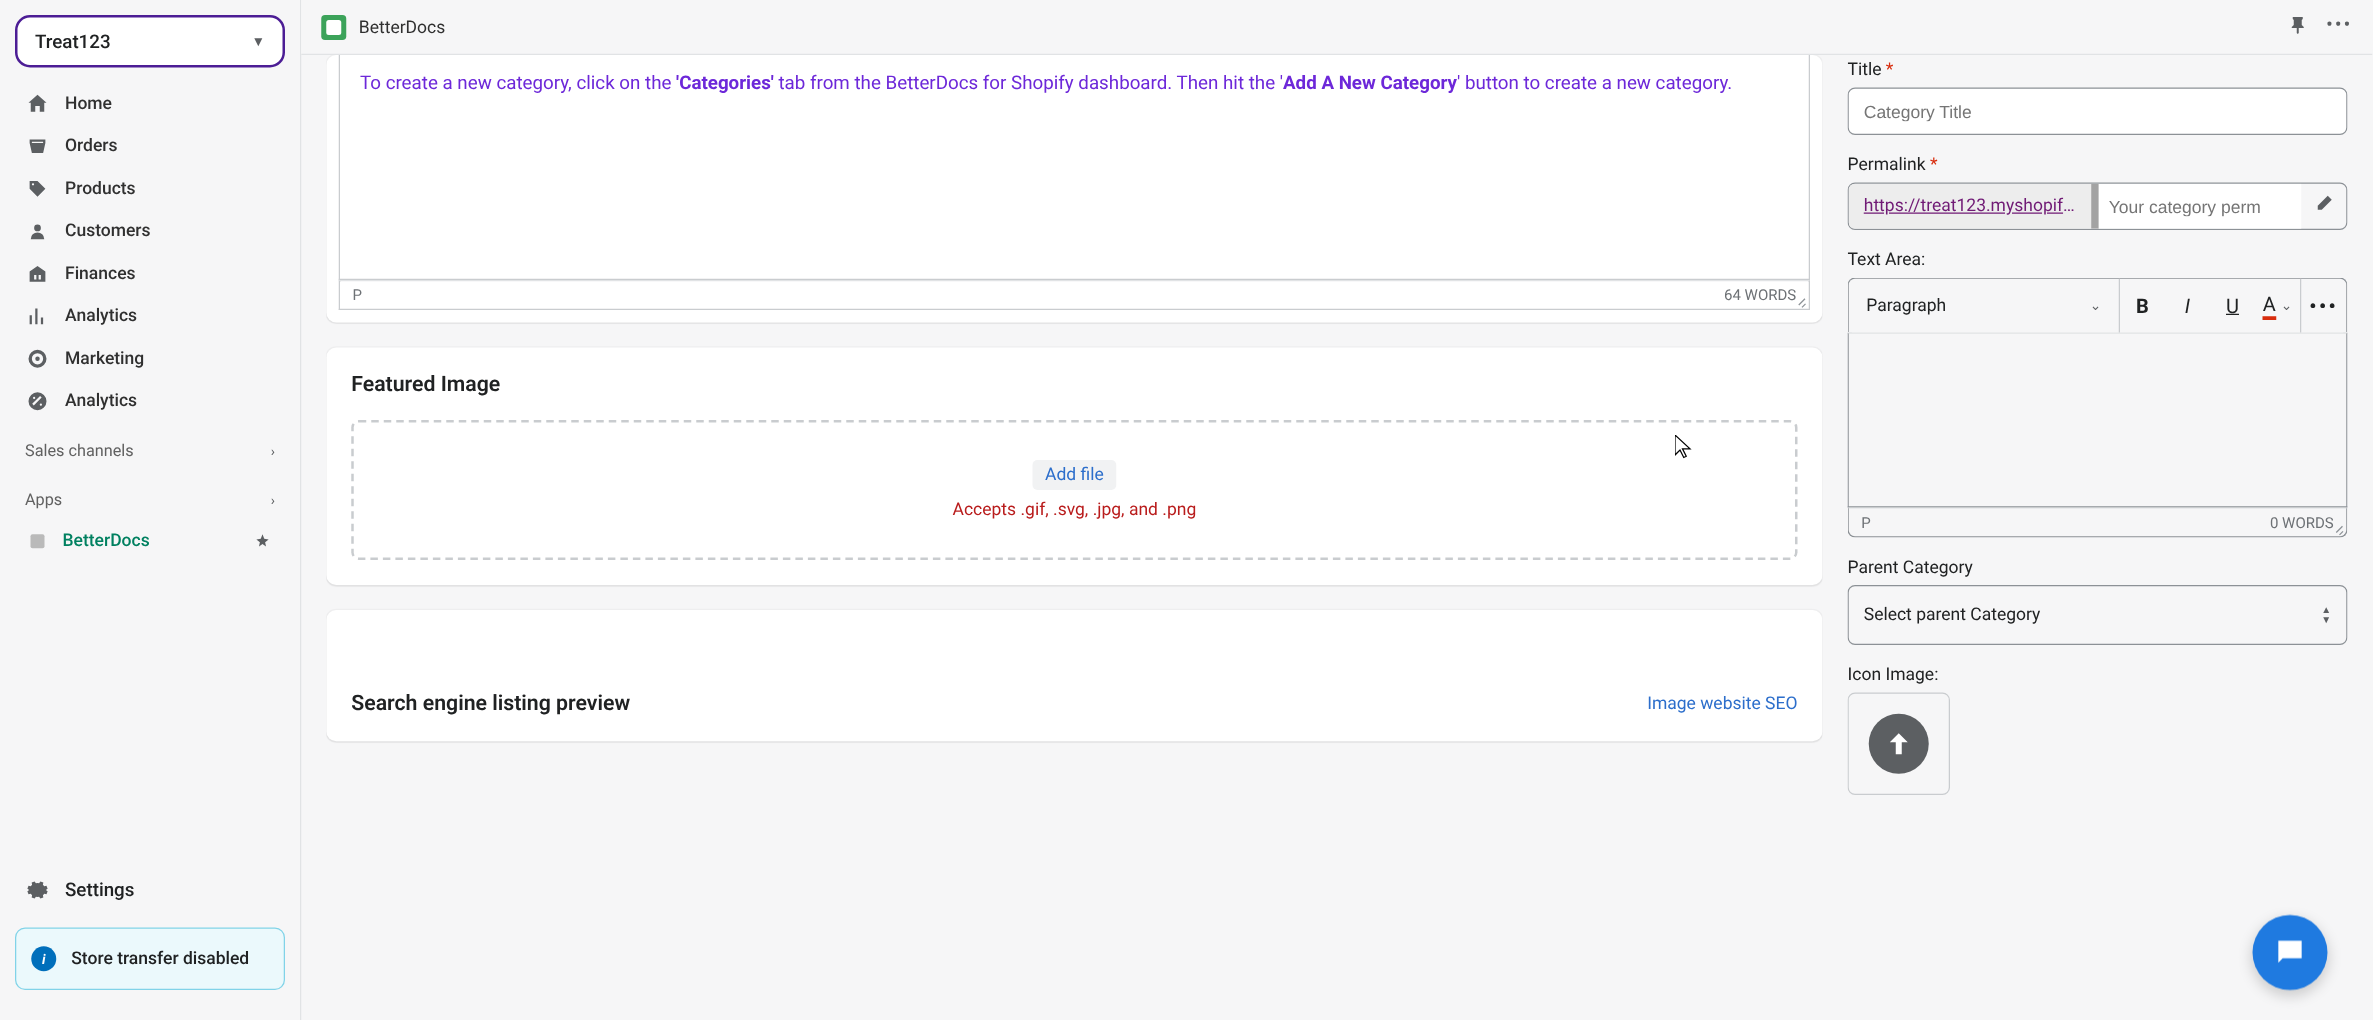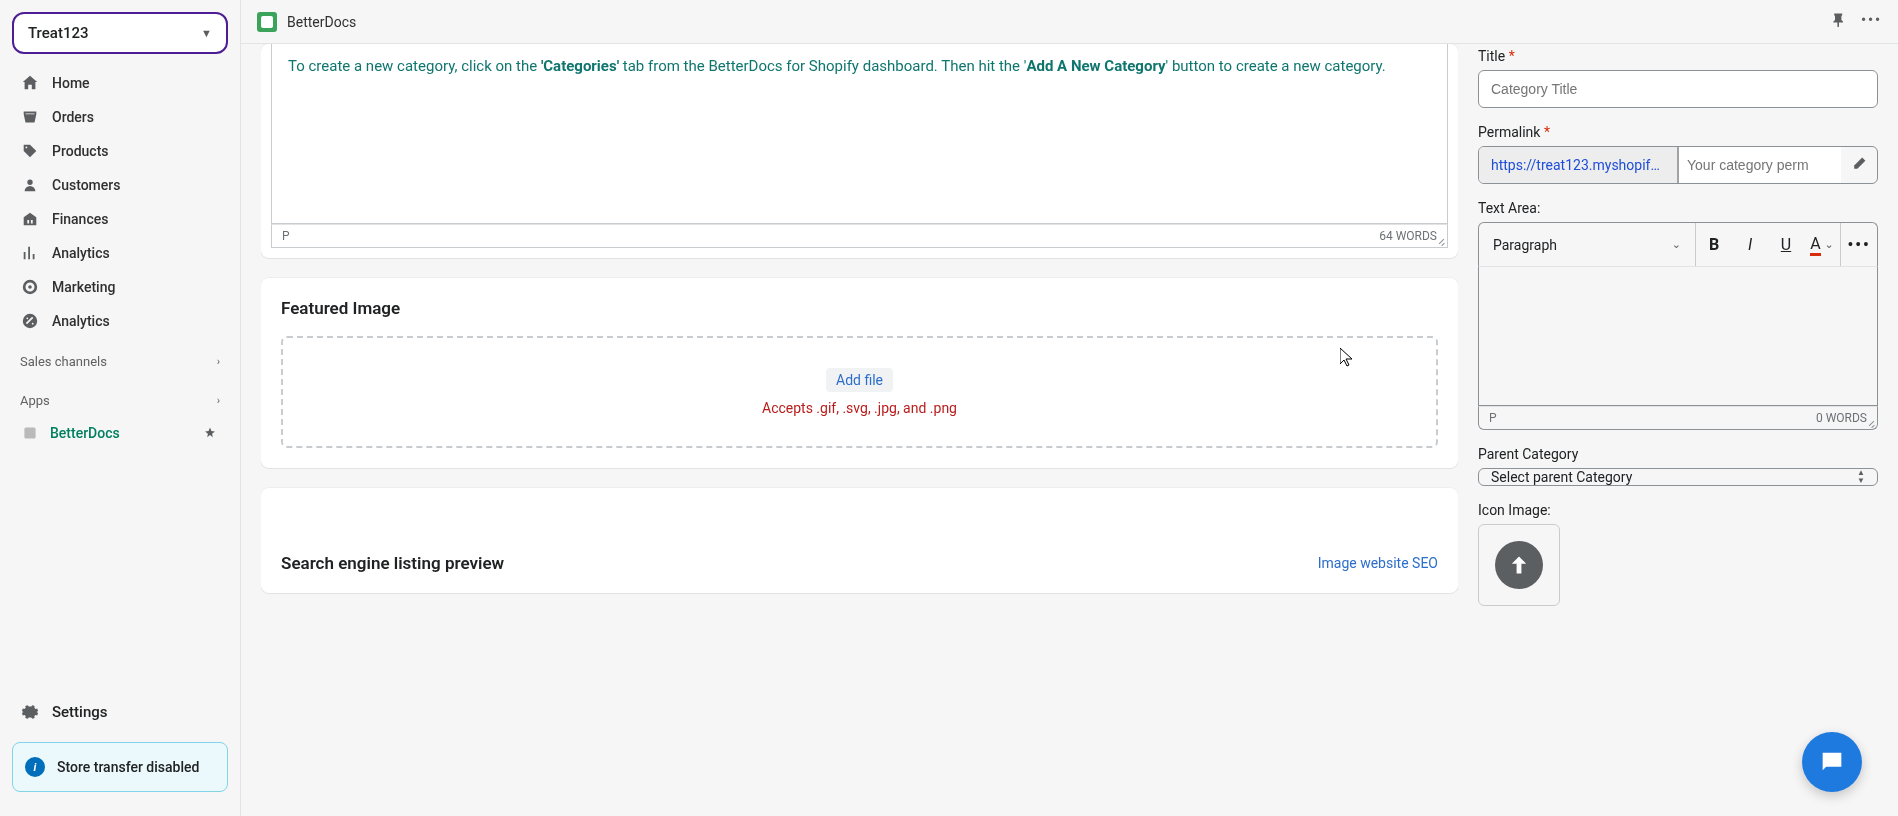--- a/index.html
+++ b/index.html
@@ -20,47 +20,47 @@
 .topbar { height: 44px; display: flex; align-items: center; padding: 0 16px; border-bottom: 1px solid #e1e3e5; background: #f6f6f7; }
 .topbar-title { display: flex; align-items: center; gap: 10px; font-size: 14px; color: #303030; }
 .app-logo { width: 20px; height: 20px; background: #3ca35a; border-radius: 3px; position: relative; }
 .app-logo::after { content: ""; position: absolute; left: 4px; top: 4px; width: 12px; height: 12px; background: #fff; border-radius: 2px; }
 .topbar-actions { margin-left: auto; display: flex; gap: 14px; color: #5c5f62; }
 .content { flex: 1; display: flex; gap: 20px; padding: 0 20px 20px 20px; overflow: hidden; }
 .col-left { flex: 1; display: flex; flex-direction: column; gap: 20px; overflow-y: auto; padding-top: 0; }
 .col-right { width: 400px; display: flex; flex-direction: column; gap: 16px; overflow-y: auto; padding-top: 4px; }
 .card { background: #fff; border-radius: 8px; box-shadow: 0 0 0 1px rgba(0,0,0,0.03), 0 1px 1px rgba(0,0,0,0.05); padding: 20px; }
 .editor-card { padding: 0; }
-.editor-body { padding: 10px 16px 16px 16px; min-height: 180px; font-size: 15px; line-height: 1.6; color: #0f766e; border: 1px solid #c9cccf; border-top: none; border-radius: 0; margin: 0 10px; position: relative; }
+.editor-body { padding: 10px 16px 16px 16px; min-height: 180px; font-size: 15px; line-height: 1.6; color: #6d28d9; border: 1px solid #c9cccf; border-top: none; border-radius: 0; margin: 0 10px; position: relative; }
 .editor-footer { display: flex; justify-content: space-between; padding: 4px 10px; color: #6d7175; font-size: 12px; border: 1px solid #c9cccf; border-top: 1px solid #e1e3e5; margin: 0 10px 10px 10px; position: relative; }
 .resize-handle { position: absolute; right: 2px; bottom: 2px; width: 10px; height: 10px; }
 .resize-handle::before, .resize-handle::after { content: ""; position: absolute; background: #8c9196; }
 .resize-handle::before { right: 0; bottom: 3px; width: 7px; height: 1px; transform: rotate(-45deg); }
 .resize-handle::after { right: 0; bottom: 0; width: 4px; height: 1px; transform: rotate(-45deg); }
 .featured-title { font-size: 17px; font-weight: 600; margin-bottom: 18px; }
 .dropzone { border: 2px dashed #c9cccf; border-radius: 6px; padding: 30px; text-align: center; }
 .add-file { display: inline-block; background: #f1f2f3; padding: 4px 10px; border-radius: 4px; color: #2c6ecb; font-size: 14px; cursor: pointer; margin-bottom: 8px; }
 .accepts { color: #b91c1c; font-size: 14px; }
 .seo-header { display: flex; justify-content: space-between; align-items: center; margin-top: 45px; }
 .seo-title { font-size: 17px; font-weight: 600; }
 .seo-link { color: #2c6ecb; font-size: 14px; cursor: pointer; }
 .field-label { font-size: 14px; color: #202223; margin-bottom: 6px; display: block; }
 .req { color: #d82c0d; }
 .text-input { width: 100%; border: 1px solid #8c9196; border-radius: 6px; padding: 10px 12px; font-size: 14px; outline: none; }
 .permalink-row { display: flex; border: 1px solid #8c9196; border-radius: 6px; overflow: hidden; align-items: center; }
-.permalink-prefix { background: #ededed; padding: 10px 12px; color: #1d4ed8; font-size: 14px; white-space: nowrap; overflow: hidden; text-overflow: ellipsis; max-width: 200px; border-right: 2px solid #a3a3a3; }
+.permalink-prefix { background: #ededed; padding: 10px 12px; color: #701a75; font-size: 14px; white-space: nowrap; overflow: hidden; text-overflow: ellipsis; max-width: 200px; border-right: 6px solid #a3a3a3; text-decoration: underline; }
 .permalink-input { border: none; padding: 10px 8px; flex: 1; font-size: 14px; outline: none; min-width: 0; }
 .permalink-edit { padding: 0 10px; color: #5c5f62; cursor: pointer; }
 .rte-toolbar { border: 1px solid #8c9196; border-bottom: none; border-radius: 6px 6px 0 0; display: flex; align-items: stretch; height: 44px; }
 .rte-select { display: flex; align-items: center; gap: 12px; padding: 0 14px; border-right: 1px solid #c9cccf; cursor: pointer; font-size: 14px; flex: 1; justify-content: space-between; min-width: 0; }
 .rte-btn-group { display: flex; align-items: center; border-right: 1px solid #c9cccf; }
 .rte-btn { width: 36px; height: 100%; display: flex; align-items: center; justify-content: center; cursor: pointer; font-size: 16px; color: #202223; }
 .rte-body { border: 1px solid #8c9196; border-top: 1px solid #e1e3e5; min-height: 140px; border-radius: 0; }
 .rte-footer { border: 1px solid #8c9196; border-top: 1px solid #e1e3e5; border-radius: 0 0 6px 6px; display: flex; justify-content: space-between; padding: 4px 10px; font-size: 12px; color: #6d7175; position: relative; }
-.select-box { border: 1px solid #8c9196; border-radius: 6px; padding: 0 12px; display: flex; justify-content: space-between; align-items: center; font-size: 14px; cursor: pointer; }
+.select-box { border: 1px solid #8c9196; border-radius: 6px; padding: 15px 12px; display: flex; justify-content: space-between; align-items: center; font-size: 14px; cursor: pointer; }
 .icon-upload { width: 82px; height: 82px; border: 1px solid #c9cccf; border-radius: 6px; display: flex; align-items: center; justify-content: center; cursor: pointer; }
 .upload-circle { width: 48px; height: 48px; border-radius: 50%; background: #5c5f62; display: flex; align-items: center; justify-content: center; color: #fff; }
 .chat-fab { position: fixed; right: 36px; bottom: 24px; width: 60px; height: 60px; border-radius: 50%; background: #1f7ae0; display: flex; align-items: center; justify-content: center; color: #fff; cursor: pointer; box-shadow: 0 4px 12px rgba(0,0,0,0.2); }
 .icon { width: 20px; height: 20px; display: inline-flex; align-items: center; justify-content: center; color: #5c5f62; flex-shrink: 0; }
 .chevron { font-size: 11px; color: #5c5f62; }
 .cursor-pointer { position: absolute; left: 1340px; top: 348px; pointer-events: none; }
 b { font-weight: 700; }
 .editor-text-block { margin-bottom: 100px; }
 .updown { display: flex; flex-direction: column; font-size: 8px; line-height: 8px; color: #5c5f62; }
 </style>

